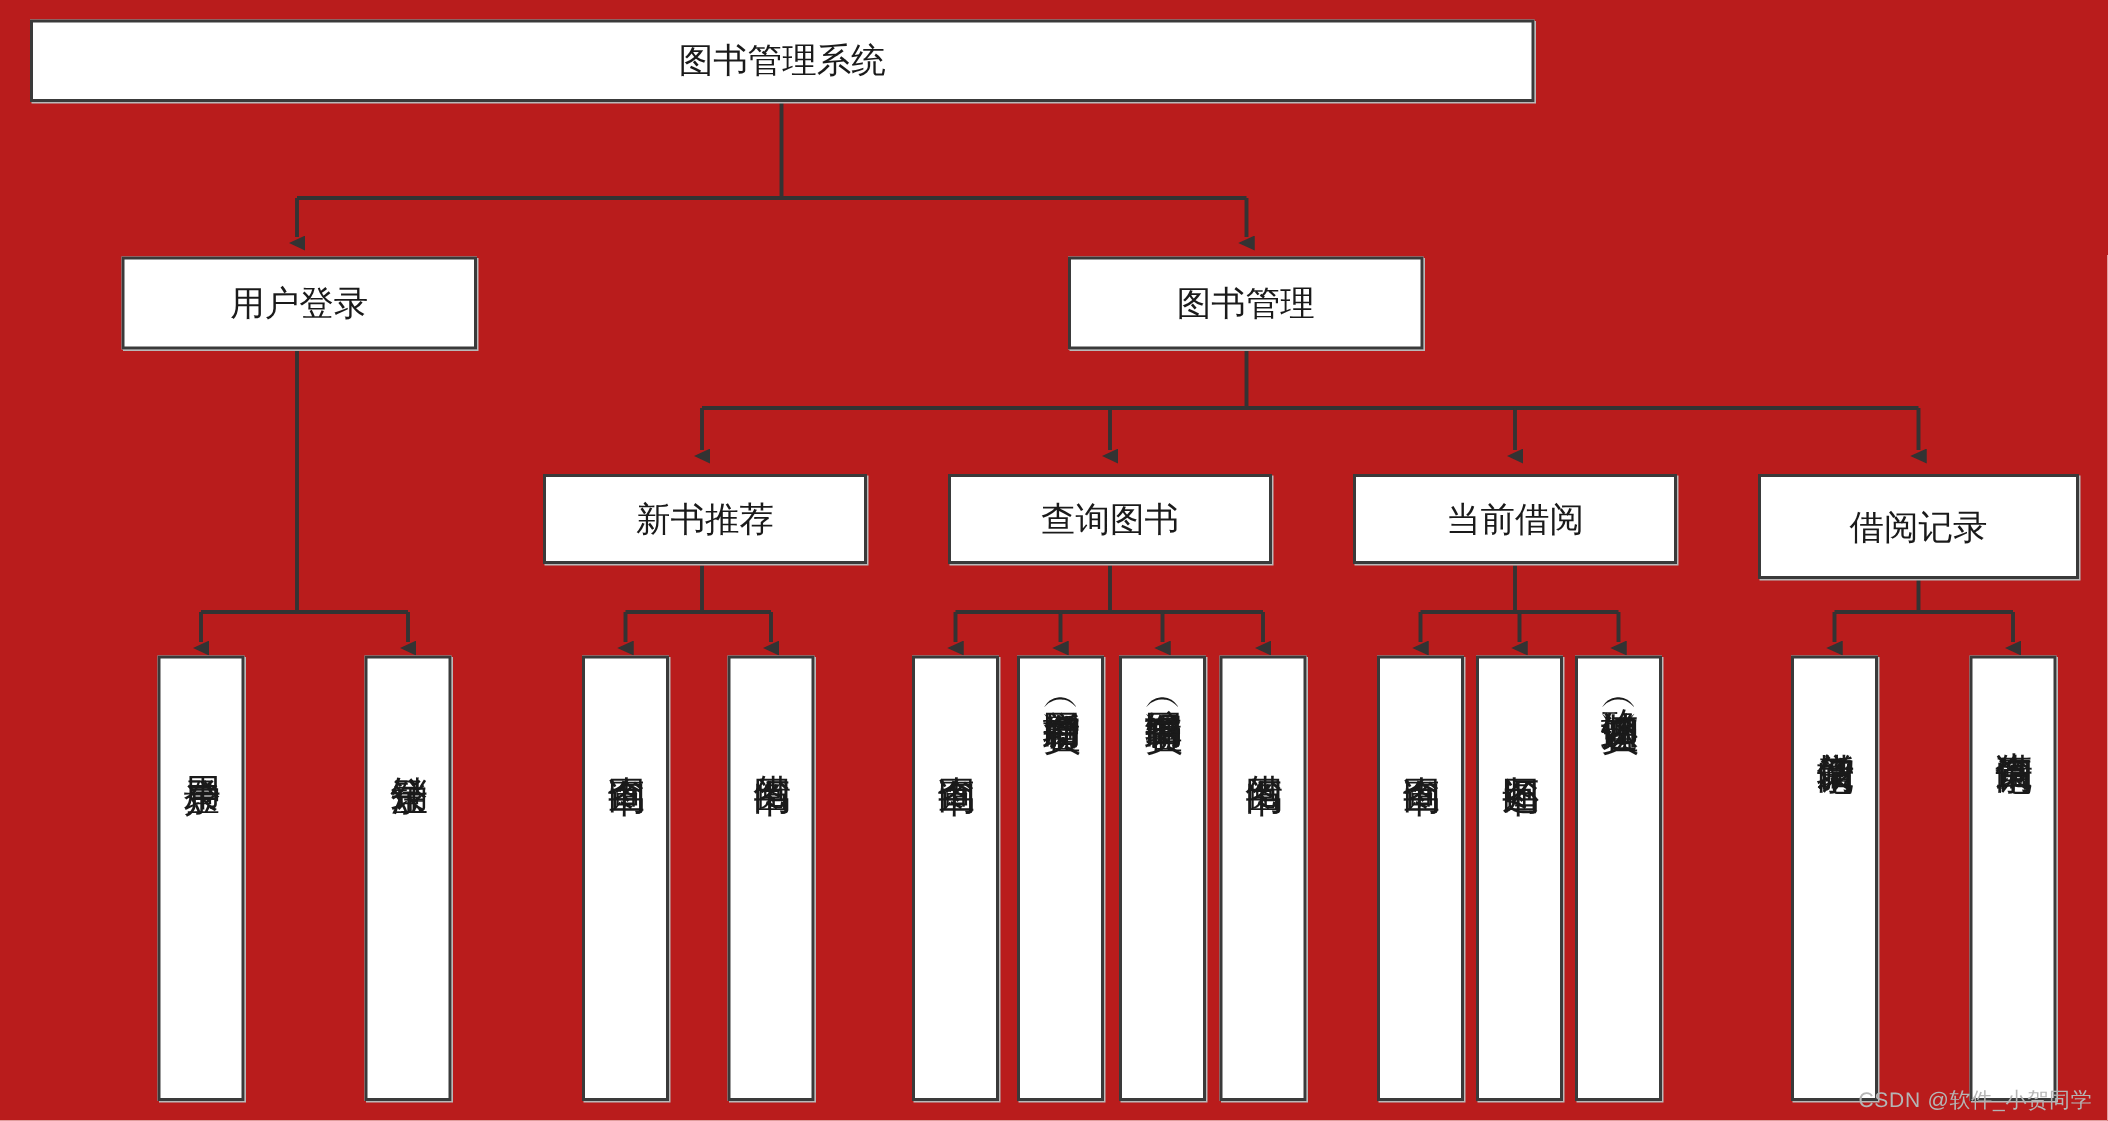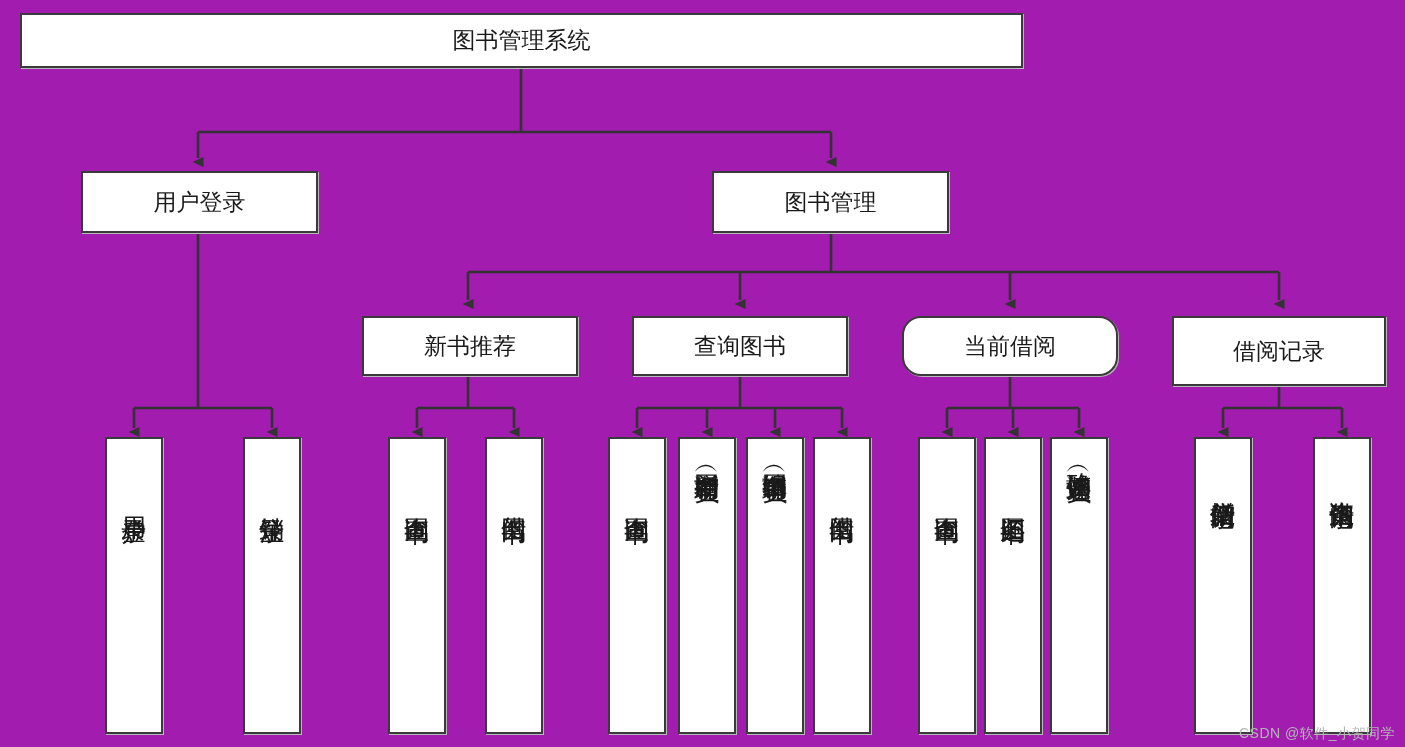--- a/index.html
+++ b/index.html
@@ -7,21 +7,21 @@
     padding: 0;
     background: #ffffff;
   }
   body {
     font-family: "Liberation Sans", "DejaVu Sans", sans-serif;
   }
   #canvas {
     position: relative;
     width: 1405px;
     height: 747px;
-    background: #a21caf;
+    background: #b91c1c;
     overflow: hidden;
   }
   svg.edges {
     position: absolute;
     left: 0;
     top: 0;
     width: 1405px;
     height: 747px;
     pointer-events: none;
   }
@@ -143,21 +143,21 @@
   <div class="node h" style="left:712px; top:171px; width:237px; height:62px;">
     <span class="label">图书管理</span>
   </div>
 
   <div class="node h" style="left:362px; top:316px; width:216px; height:60px;">
     <span class="label">新书推荐</span>
   </div>
   <div class="node h" style="left:632px; top:316px; width:216px; height:60px;">
     <span class="label">查询图书</span>
   </div>
-  <div class="node h" style="left:902px; top:316px; width:216px; height:60px;border-radius:19px;">
+  <div class="node h" style="left:902px; top:316px; width:216px; height:60px;">
     <span class="label">当前借阅</span>
   </div>
   <div class="node h" style="left:1172px; top:316px; width:214px; height:70px;">
     <span class="label">借阅记录</span>
   </div>
 
   <div class="node v mid" style="left:105px; top:437px; width:58px; height:297px;">
     <span class="label">用户登录</span>
   </div>
   <div class="node v mid" style="left:243px; top:437px; width:58px; height:297px;">

